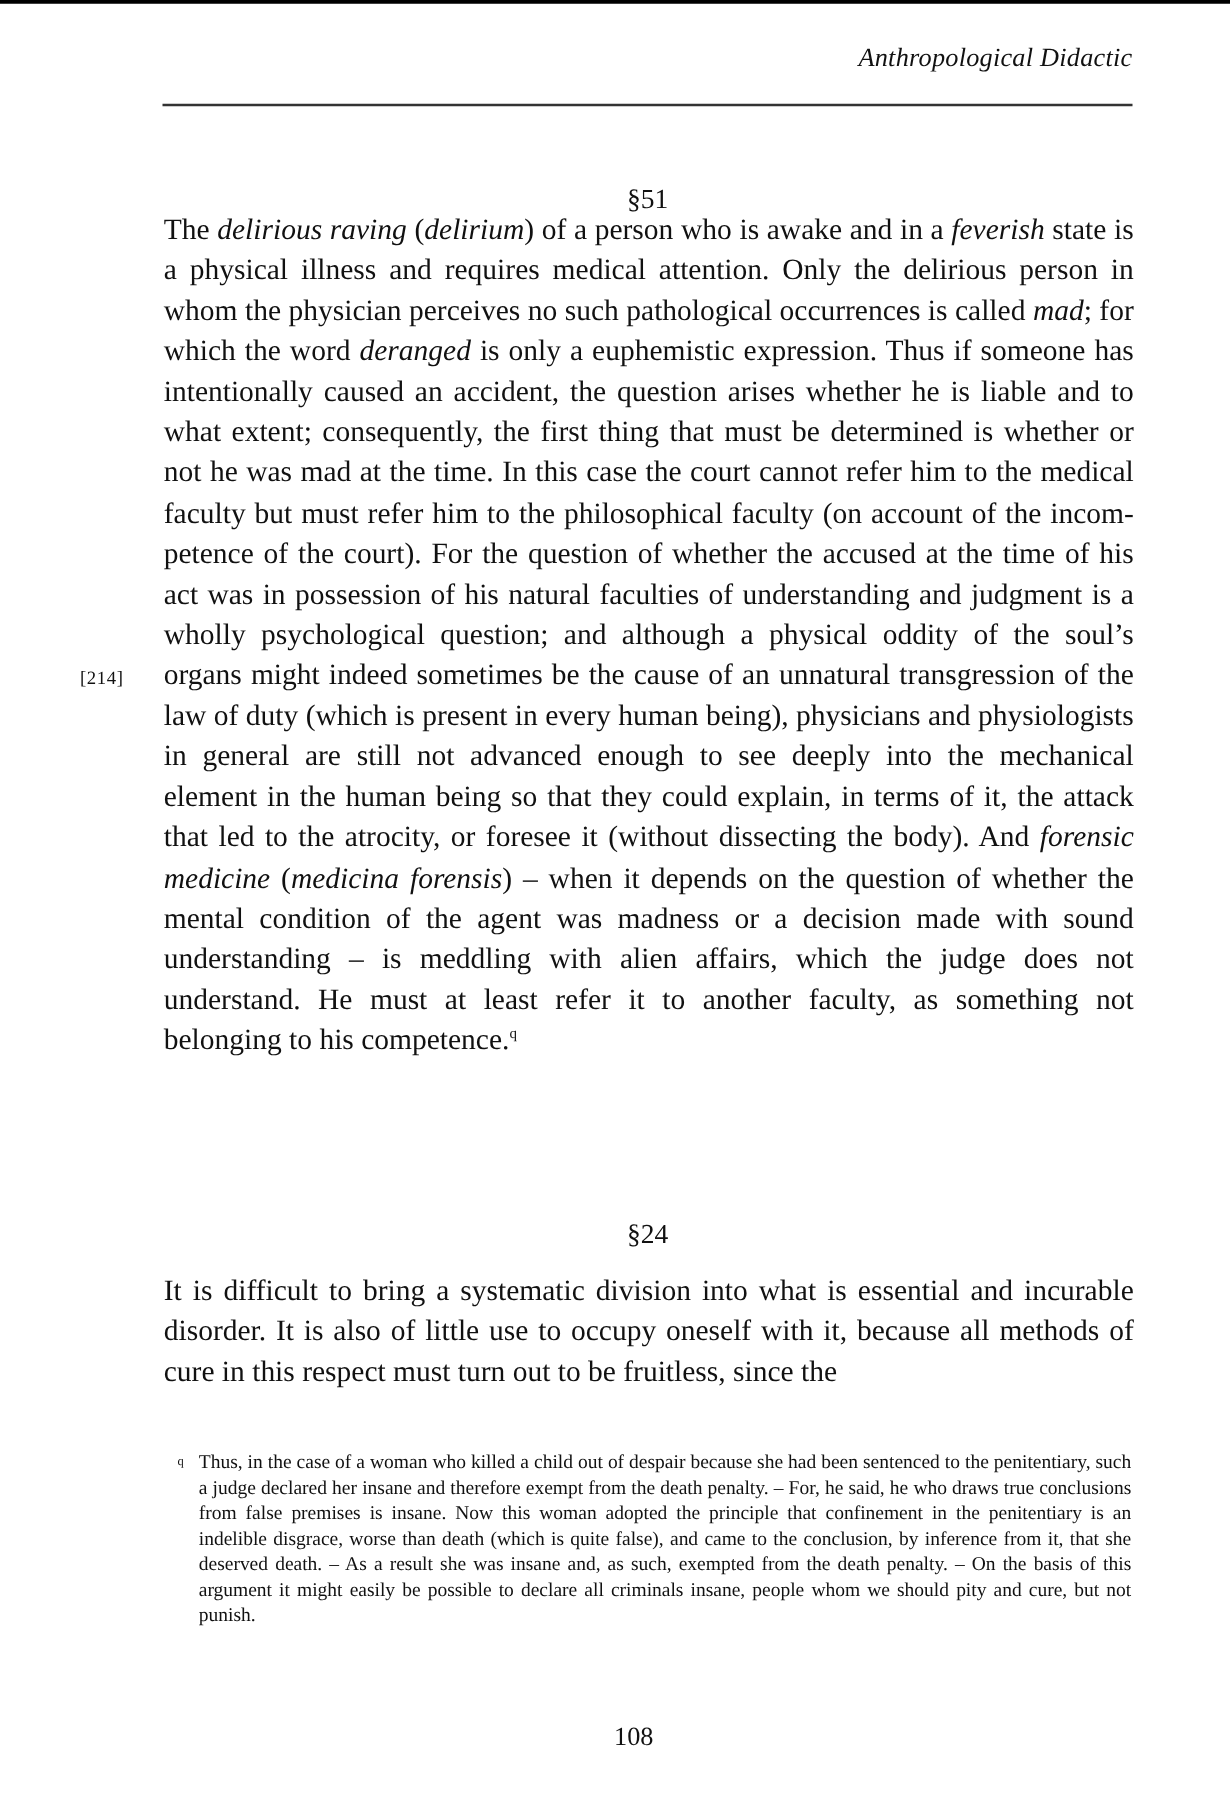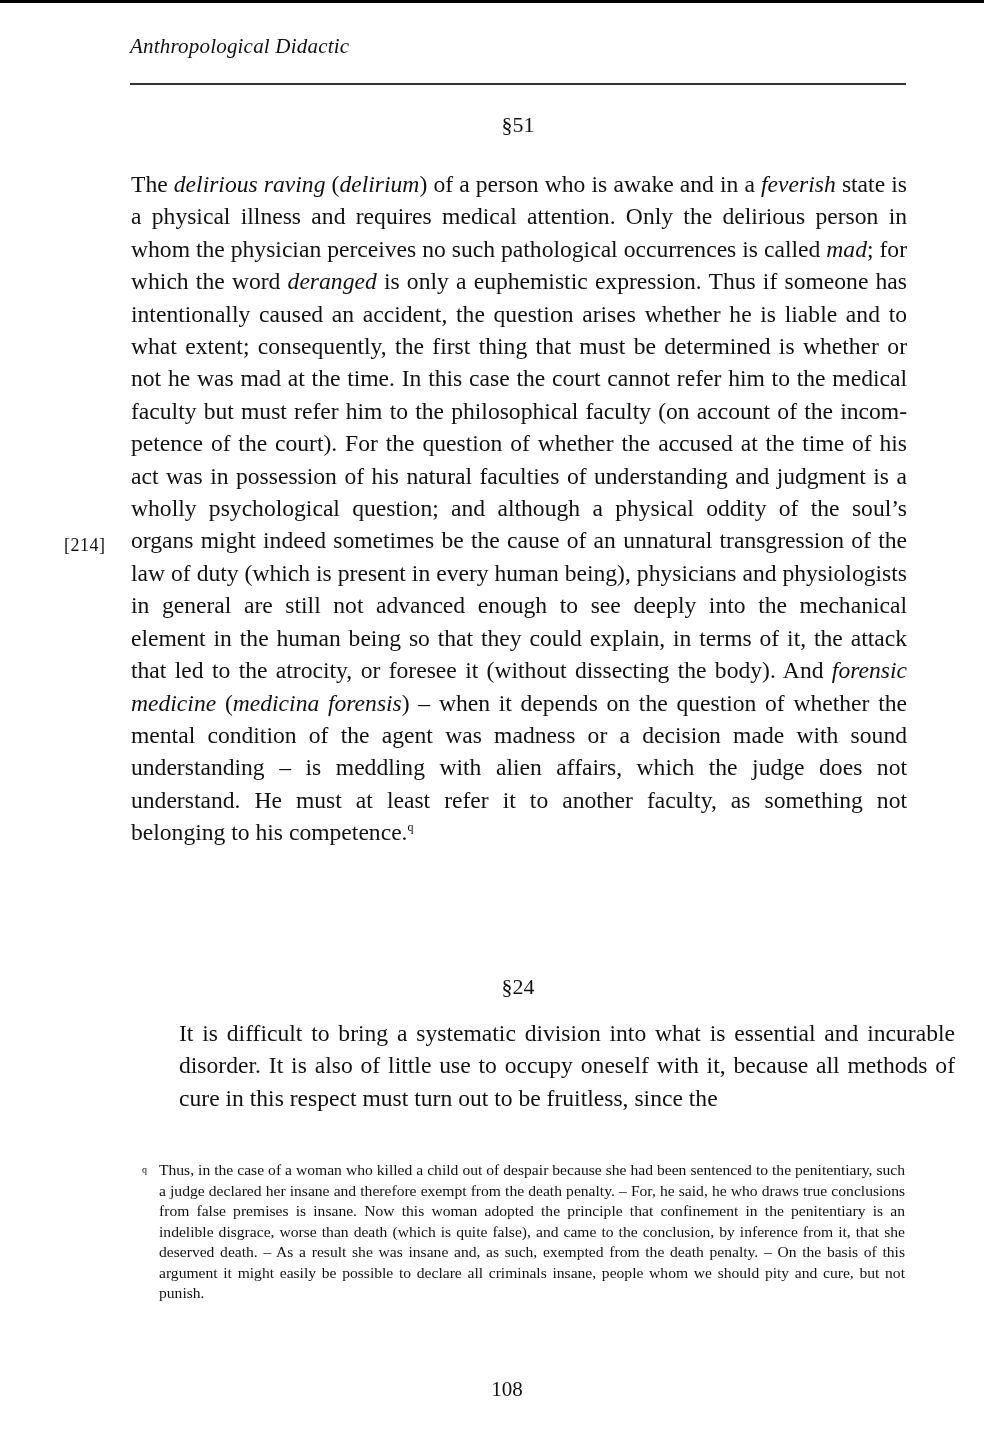--- a/index.html
+++ b/index.html
@@ -3,40 +3,40 @@
 <meta charset="utf-8">
 <style>
   html, body { margin: 0; padding: 0; background: #ffffff; }
   body {
     width: 984px; height: 1439px; position: relative; overflow: hidden;
     font-family: "Liberation Serif", "DejaVu Serif", serif; color: #111111;
   }
   .top-border { position: absolute; left: 0; top: 0; width: 984px; height: 3px; background: #000; }
   .running-head {
     position: absolute; left: 130px; width: 776px; top: 34px;
-    text-align: left; font-style: italic; font-size: 21px; letter-spacing: 0.2px;
+    text-align: right; font-style: italic; font-size: 21px; letter-spacing: 0.2px;
   }
   .head-rule { position: absolute; left: 130px; width: 776px; top: 83px; height: 2px; background: #333; }
   .section-heading {
     position: absolute; left: 130px; width: 776px; text-align: center;
     font-size: 22px;
   }
-  .section-heading.s51 { top: 112px; }
+  .section-heading.s51 { top: 146px; }
   .section-heading.s52 { top: 974px; }
   .para {
     position: absolute; left: 131px; width: 776px;
     font-size: 23.6px; line-height: 32.4px; text-align: justify;
     margin: 0; hyphens: manual;
   }
   .para.p51 { top: 168px; }
-  .para.p52 { top: 1017px; margin-left: 48px; }
+  .para.p52 { top: 1017px; }
   .para em { }
   .fnref { font-size: 12px; vertical-align: super; line-height: 0; }
   .margin-marker {
-    position: absolute; left: 64px; top: 535px; font-size: 18px; letter-spacing: 0.5px;
+    position: absolute; left: 64px; top: 535px; font-size: 15px; letter-spacing: 0.5px;
   }
   .footnote {
     position: absolute; left: 159px; width: 746px; top: 1160px;
     font-size: 15.6px; line-height: 20.5px; text-align: justify; margin: 0;
   }
   .footnote .fn-mark {
     position: absolute; left: -17px; top: 0; font-size: 10px;
   }
   .page-number {
     position: absolute; left: 15px; width: 984px; top: 1377px; text-align: center; font-size: 21px;

